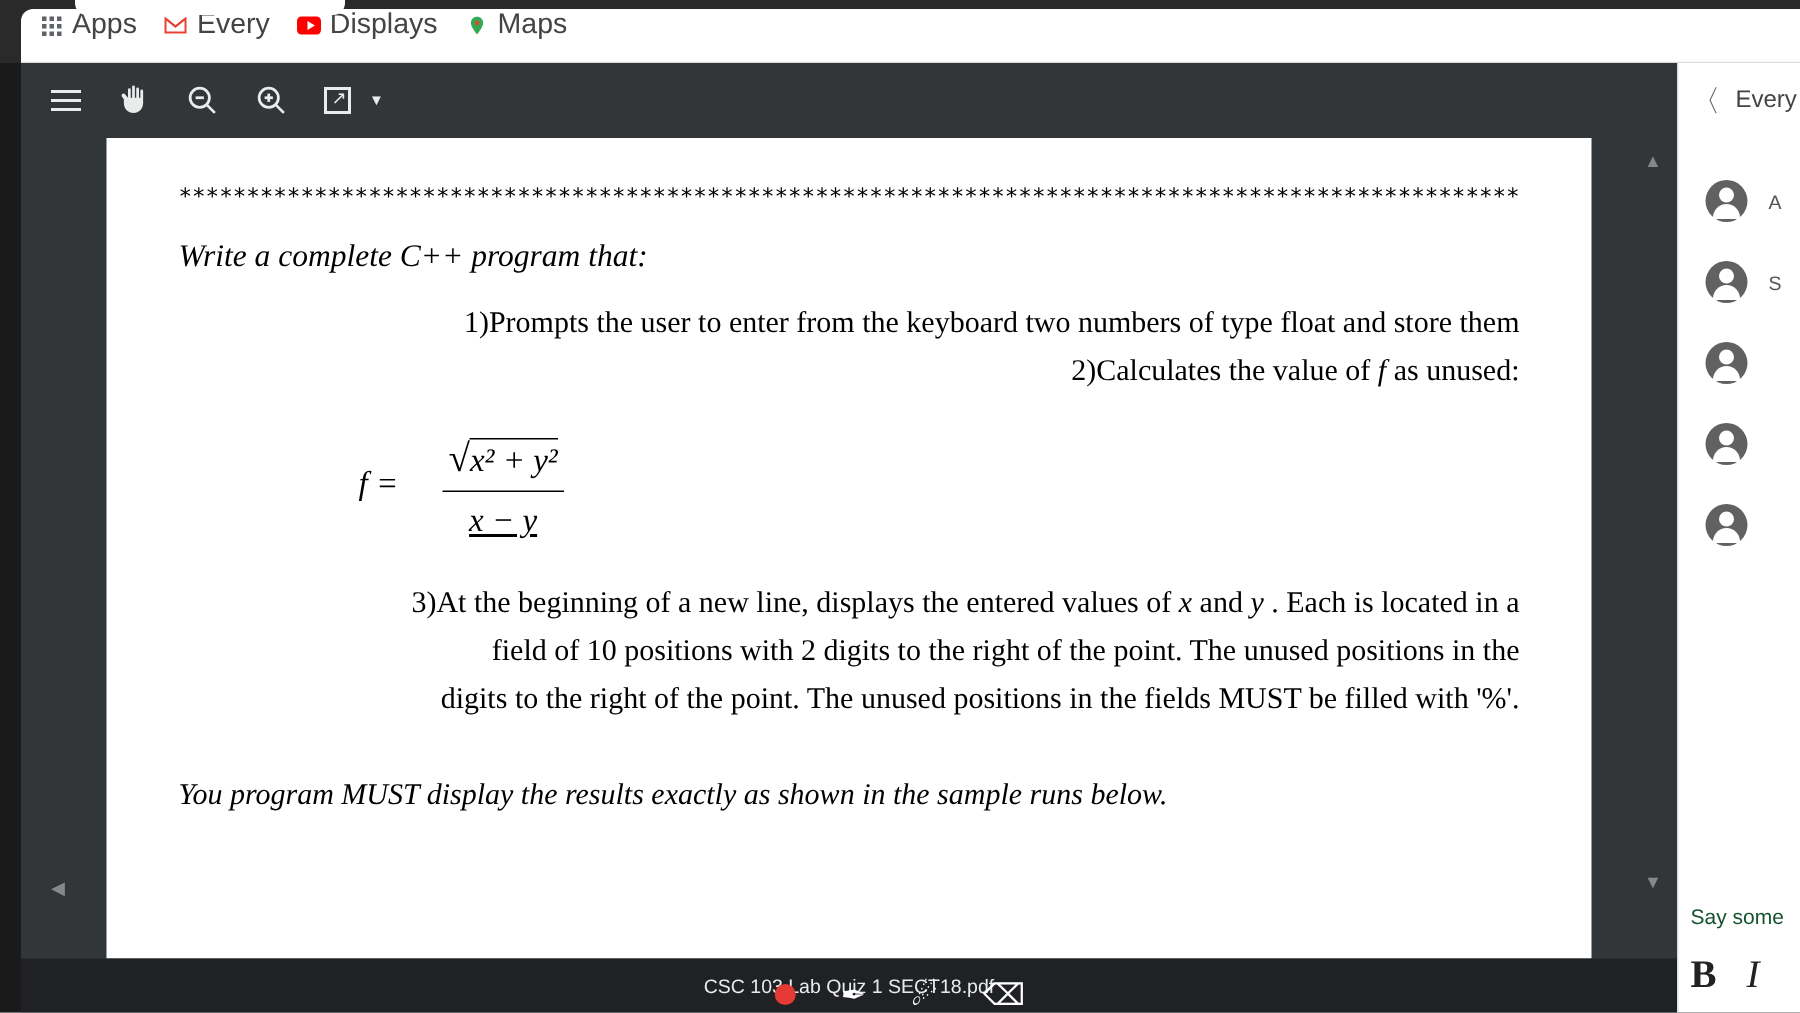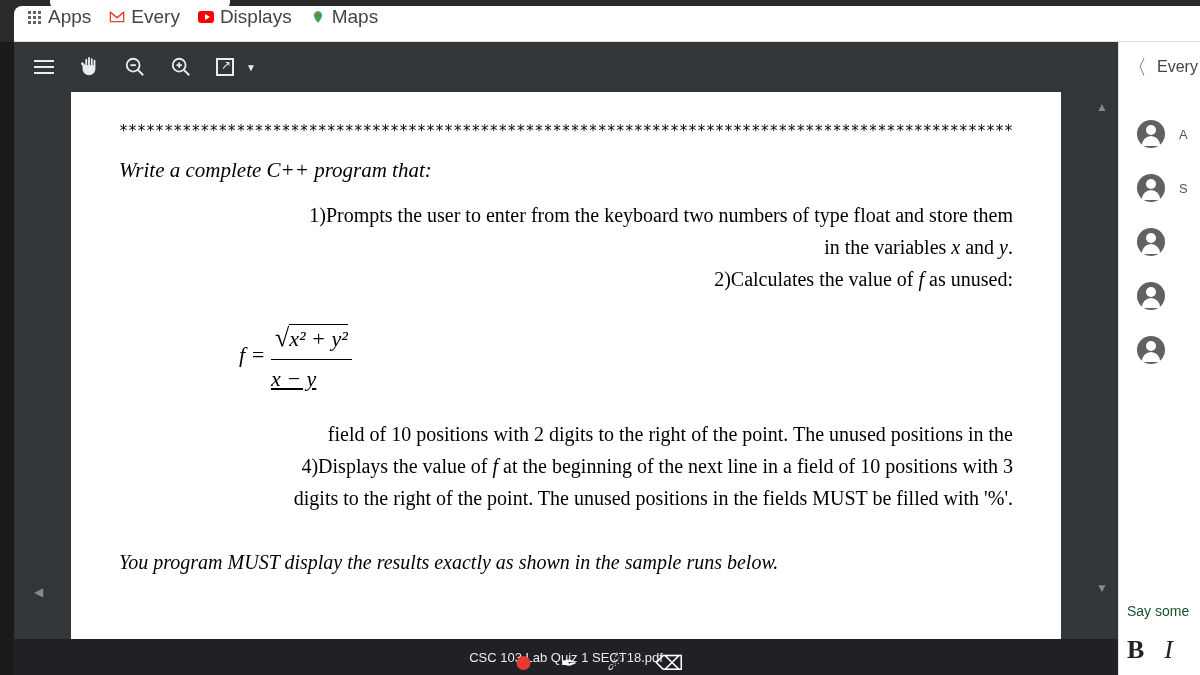--- a/index.html
+++ b/index.html
@@ -110,21 +110,21 @@
     .title-line { font-style: italic; font-weight: 500; margin-bottom: 14px; font-size: 21px; }
     .numbered-item { margin-left: 20px; padding-left: 30px; text-indent: -28px; margin-bottom: 2px; text-align: right; }
     .numbered-item .num { display: inline-block; width: 24px; }
     .italic-var { font-style: italic; }
     .formula-block {
       margin: 24px 0 24px 120px;
       font-family: 'Cambria Math', 'Times New Roman', serif;
       font-style: italic;
       font-size: 22px;
     }
-    .frac { display: inline-block; vertical-align: middle; text-align: left; margin-left: 0; }
+    .frac { display: inline-block; vertical-align: middle; text-align: center; margin-left: 24px; }
     .frac .num-top { border-bottom: 1.5px solid #000; padding: 0 4px 2px; }
     .frac .den { padding-top: 2px; text-decoration: underline; }
     .sqrt-sym { font-size: 26px; }
     .footer-line { font-style: italic; margin-top: 34px; font-size: 20px; }
     .scroll-indicator-v {
       position: absolute; right: 8px; top: 8px; width: 14px;
       color: #888; font-size: 12px;
     }
     .scroll-indicator-v.bottom { top: auto; bottom: 44px; }
     .scroll-h-left { position: absolute; bottom: 40px; left: 20px; color: #888; font-size: 12px; }
@@ -299,40 +299,37 @@
       <div class="scroll-h-left">◀</div>
       <div class="scroll-h-right">▶</div>
 
       <div class="pdf-page">
         <div class="stars-line">*****************************************************************************************************</div>
         <div class="title-line">Write a complete C++ program that:</div>
 
         <div class="numbered-item">
           <span class="num">1)</span><span>Prompts the user to enter from the keyboard two numbers of type float and store them</span>
         </div>
-        <div class="numbered-item" style="padding-left:52px; text-indent:0;">
-          <span>in the variables </span><span class="italic-var">x</span><span> and </span><span class="italic-var">y</span><span>.</span>
-        </div>
         <div class="numbered-item">
           <span class="num">2)</span><span>Calculates the value of </span><span class="italic-var">f</span><span> as unused:</span>
         </div>
 
         <div class="formula-block">
           <span>f =</span>
           <span class="frac">
             <div class="num-top"><span class="sqrt-sym">√</span><span style="border-top:1.5px solid #000; padding-top:1px;">x² + y²</span></div>
             <div class="den">x − y</div>
           </span>
         </div>
 
+        <div class="numbered-item">
+          <span class="num">3)</span><span>At the beginning of a new line, displays the entered values of </span><span class="italic-var">x</span><span> and </span><span class="italic-var">y</span><span> . Each is located in a</span>
+        </div>
         <div class="numbered-item" style="padding-left:52px; text-indent:0;"><span>field of 10 positions with 2 digits to the right of the point. The unused positions in the</span></div>
 
-        <div class="numbered-item">
-          <span class="num">4)</span><span>Displays the value of </span><span class="italic-var">f</span><span> at the beginning of the next line in a field of 10 positions with 3</span>
-        </div>
         <div class="numbered-item" style="padding-left:52px; text-indent:0;"><span>digits to the right of the point. The unused positions in the fields MUST be filled with '%'.</span></div>
 
         <div class="footer-line">You program MUST display the results exactly as shown in the sample runs below.</div>
       </div>
     </div>
 
     <div class="pdf-filename-bar">
       <span>CSC 103 Lab Quiz 1 SECT18.pdf</span>
     </div>
 

